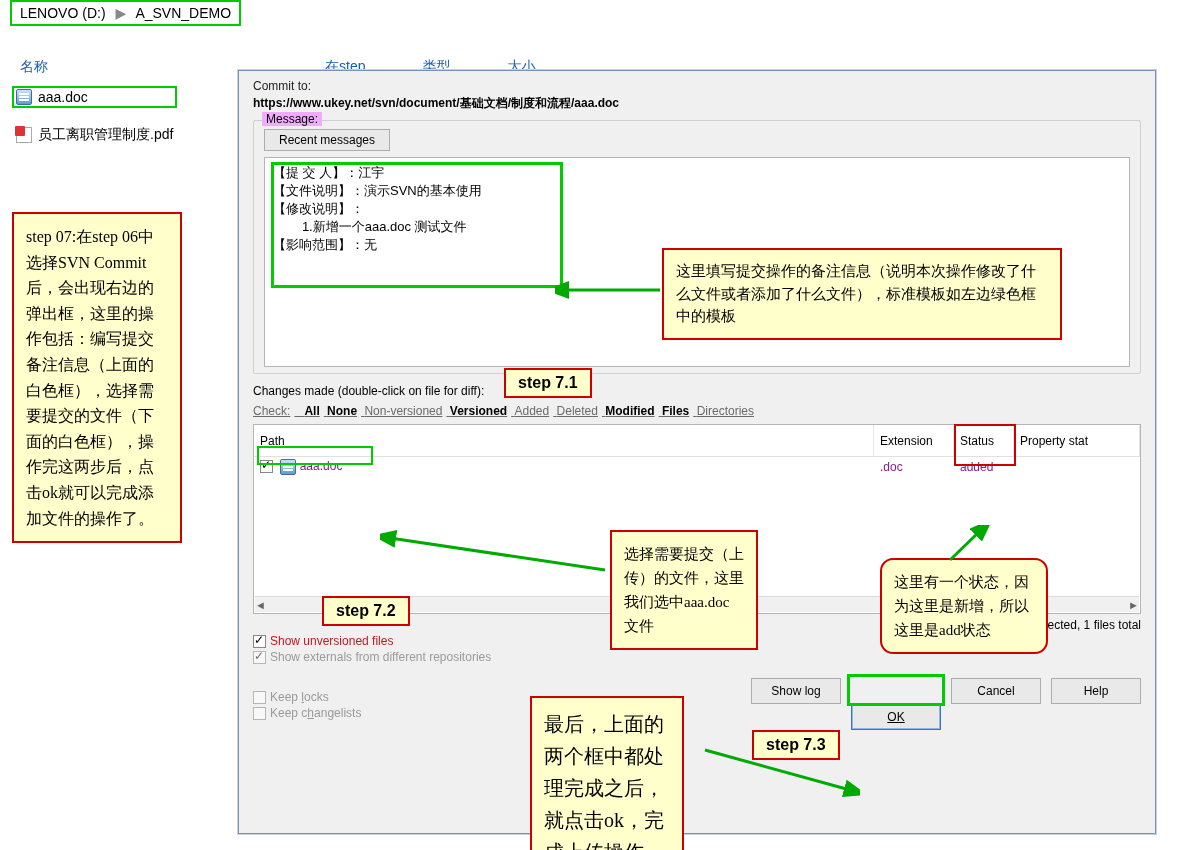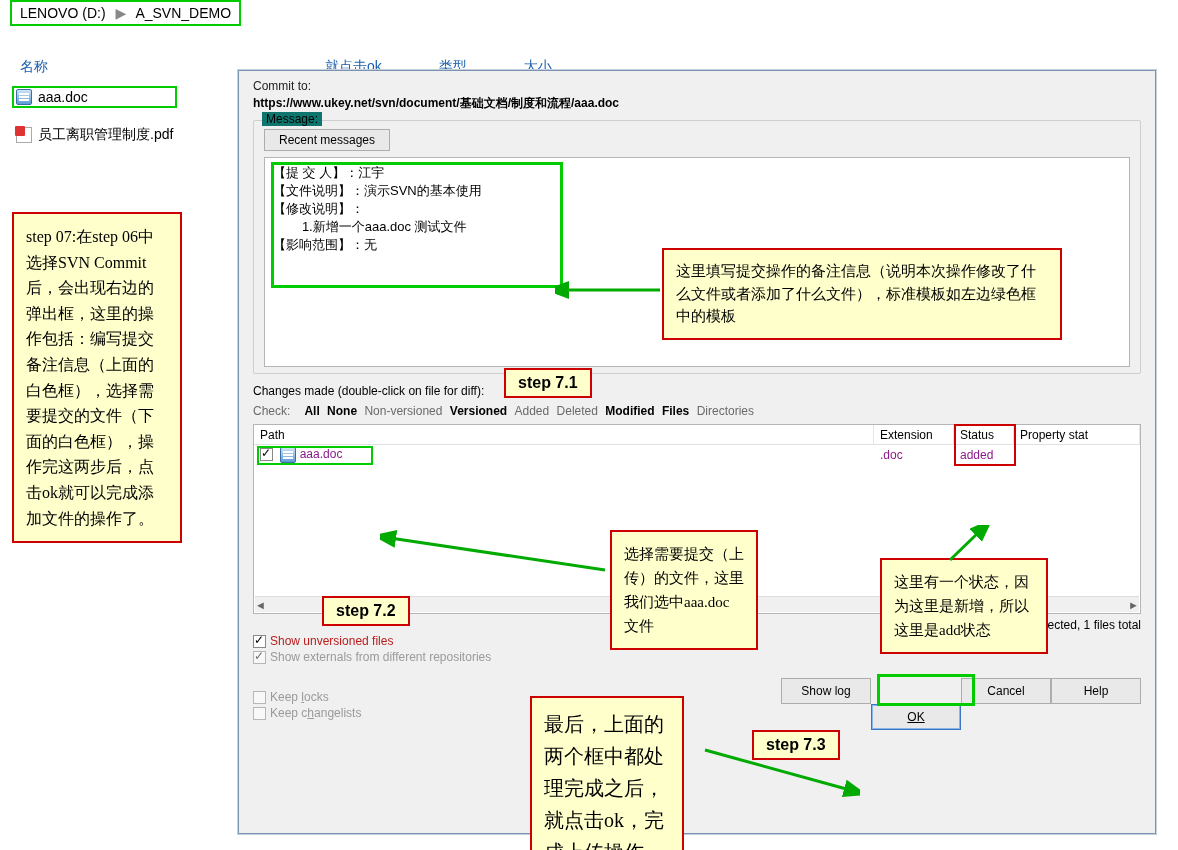--- a/index.html
+++ b/index.html
@@ -22,77 +22,77 @@
 .titlebar { height: 30px; background: #fff; display: flex; align-items: center; position: relative; border-bottom: 1px solid #d4d4d4; }
 .titlebar .appico { margin-left: 10px; width:16px; height:16px; background: radial-gradient(circle at 30% 30%, #fff 0%, #bcd 50%, #678 100%); border-radius: 50%; }
 .titlebar .title { flex: 1; text-align: center; font-size: 14px; }
 .winbtns { display: flex; }
 .winbtn { width: 46px; height: 26px; display: flex; align-items: center; justify-content: center; color: #333; font-family: Arial; }
 .winbtn.close { background: #c8504f; color: #fff; width: 50px; }
 .content { padding: 8px 14px 0 14px; position: relative; }
 .lbl { font-size: 12px; color: #222; }
 .commit-url { font-weight: bold; font-size: 12px; margin: 2px 0 8px 0; font-family: Verdana, sans-serif; }
 .group { border: 1px solid #cfcfcf; border-radius: 2px; margin-top: 4px; padding: 8px 10px 6px 10px; position: relative; background: #f0f0f0; }
-.group > .legend { position: absolute; top: -9px; left: 8px; background: #0f766e; padding: 0 4px; font-size: 12px; }
+.group > .legend { position: absolute; top: -9px; left: 8px; background: #f0abfc; padding: 0 4px; font-size: 12px; }
 .btn { background: #e9e9e9; border: 1px solid #adadad; padding: 3px 14px; font-size: 12px; display: inline-block; }
 .recent { margin-bottom: 6px; }
 .msgbox { background: #fff; border: 1px solid #b5b5b5; height: 210px; padding: 6px 8px; font-size: 13px; font-family: "SimSun", monospace; position: relative; }
 .msg-hl { position: absolute; left: 6px; top: 4px; width: 292px; height: 126px; border: 3px solid #0c0; pointer-events: none; }
 .msg-text div { white-space: pre; }
 .changes-lbl { font-size: 12px; margin-top: 10px; }
-.check-row { font-size: 12px; margin-top: 6px; color: #6a6a6a; font-family: Verdana, sans-serif; }
+.check-row { font-size: 12px; margin-top: 6px; color: #6a6a6a; font-family: Verdana, sans-serif; text-decoration: underline; }
 .check-row b { color: #000; font-weight: bold; }
 .check-row .word { margin-right: 4px; }
 .filetable-wrap { margin-top: 6px; background: #fff; border: 1px solid #b5b5b5; height: 190px; position: relative; }
-.filetable-head { display: flex; font-size: 12px; border-bottom: 1px solid #e0e0e0; height: 20px; align-items: center; background: #fff; }
+.filetable-head { display: flex; font-size: 12px; border-bottom: 1px solid #e0e0e0; height: 32px; align-items: center; background: #fff; }
 .filetable-head > div { padding: 0 6px; border-right: 1px solid #e6e6e6; height: 100%; display: flex; align-items: center; }
 .col-path { width: 620px; }
 .col-ext { width: 80px; }
 .col-stat { width: 60px; }
 .col-prop { flex: 1; }
 .filetable-row { display: flex; font-size: 12px; align-items: center; height: 19px; }
 .filetable-row > div { padding: 0 6px; }
 .filetable-row .col-ext, .filetable-row .col-stat { color: #8a1a8a; }
 .row-hl { position: absolute; left: 3px; top: 21px; width: 116px; height: 19px; border: 2px solid #0c0; pointer-events: none; }
 .stat-hl { position: absolute; left: 700px; top: -1px; width: 62px; height: 42px; border: 2px solid #c00; pointer-events: none; }
 .chk { width: 13px; height: 13px; border: 1px solid #888; display: inline-block; vertical-align: middle; margin-right: 4px; position: relative; background: #fff; }
 .chk.on::after { content: "✓"; position: absolute; left: 0; top: -3px; font-size: 12px; color: #000; }
 .chk.dis { opacity: .55; }
 .scrollbar-h { position: absolute; left: 1px; right: 1px; bottom: 1px; height: 16px; background: #f0f0f0; border-top: 1px solid #dcdcdc; display: flex; justify-content: space-between; align-items: center; color: #666; font-size: 11px; }
 .selinfo { font-size: 12px; text-align: right; margin-top: 4px; }
 .opt-row { font-size: 12px; color: #b91c1c; display: flex; align-items: center; margin-top: 2px; }
 .opt-row.dim { color: #9a9a9a; }
 .bottom-row { display: flex; align-items: center; margin-top: 14px; gap: 14px; }
 .bottom-left { flex: 1; }
-.bottom-btns { display: flex; }
+.bottom-btns { display: flex; gap: 10px; }
 .dlgbtn { width: 90px; height: 26px; border: 1px solid #adadad; background: #e9e9e9; font-size: 12px; display: flex; align-items: center; justify-content: center; }
 .dlgbtn.ok { border: 1px solid #3a76c4; box-shadow: inset 0 0 0 1px #8ab8e6; margin-top: 26px; }
 .ok-hl { position: absolute; border: 3px solid #0c0; width: 98px; height: 32px; pointer-events: none; }
 .underline { text-decoration: underline; }
 svg.arrow { position: absolute; pointer-events: none; }
 .note-msg   { left: 662px; top: 248px; width: 400px; font-size: 15px; line-height: 1.5; }
 .note-sel   { left: 610px; top: 530px; width: 148px; font-size: 15px; }
-.note-stat  { left: 880px; top: 558px; width: 168px; font-size: 15px; }
+.note-stat  { left: 880px; top: 558px; width: 168px; font-size: 15px; border-radius: 13px; }
 .note-final { left: 530px; top: 696px; width: 154px; font-size: 20px; }
 .tag-71 { left: 504px; top: 368px; }
 .tag-72 { left: 322px; top: 596px; }
 .tag-73 { left: 752px; top: 730px; }
 </style>
 </head>
 <body>
 
 <div class="breadcrumb">
   <span>LENOVO (D:)</span>
   <span class="sep">▶</span>
   <span>A_SVN_DEMO</span>
 </div>
 
 <div class="cols">
   <span>名称</span>
-  <span style="margin-left:220px">就点击ok</span>
+  <span style="margin-left:220px">在step</span>
   <span>类型</span>
   <span>大小</span>
 </div>
 
 <div class="filelist">
   <div class="file-row hl">
     <span class="ico ico-doc"></span>
     <span>aaa.doc</span>
   </div>
   <div class="file-row" style="margin-top:16px">

